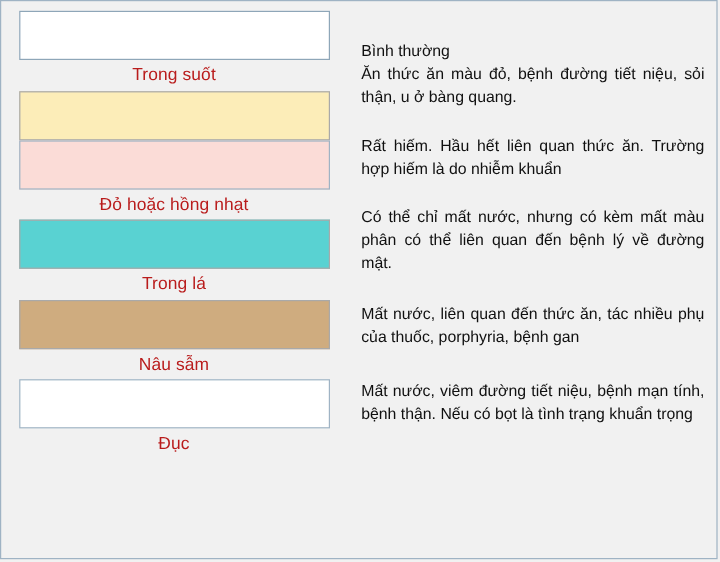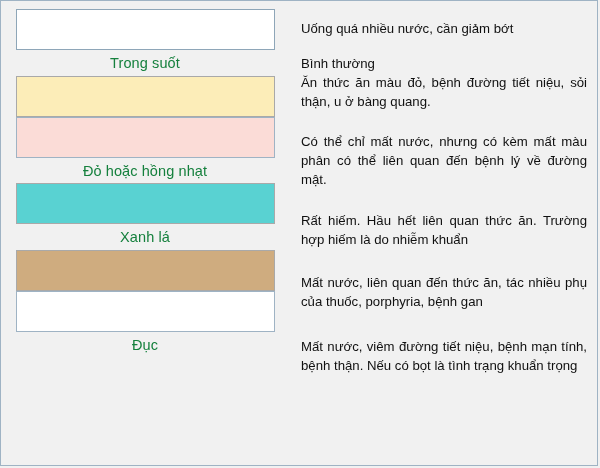--- a/index.html
+++ b/index.html
@@ -39,21 +39,21 @@
   .swatch-chip {
     margin: 0 auto;
     width: 259px;
     height: 41px;
     box-sizing: border-box;
     border: 1px solid #8ea6b8;
   }
   .swatch-label {
     text-align: center;
     font-size: 14.5px;
-    color: #15803d;
+    color: #b91c1c;
     line-height: 1;
     padding-top: 6px;
     padding-bottom: 5px;
     letter-spacing: 0.1px;
   }
   
   #description-column {
     position: relative;
     flex: 1 1 auto;
     padding: 16px 10px 0 12px;
@@ -92,37 +92,37 @@
     </div>
 
     <div class="swatch-row">
       <div class="swatch-chip" id="chip2" style="background: rgb(251, 220, 215); border-color: rgb(159, 179, 196);"></div>
       <div class="swatch-label">Đỏ hoặc hồng nhạt</div>
     </div>
 
 
     <div class="swatch-row">
       <div class="swatch-chip" id="chip4" style="background: rgb(89, 210, 210); border-color: rgb(169, 169, 169);"></div>
-      <div class="swatch-label">Xanh lá</div>
+      <div class="swatch-label">Trong lá</div>
     </div>
 
     <div class="swatch-row">
       <div class="swatch-chip" id="chip5" style="background: rgb(207, 172, 127); border-color: rgb(169, 169, 169);"></div>
+      <div class="swatch-label">Nâu sẫm</div>
     </div>
 
     <div class="swatch-row">
       <div class="swatch-chip" id="chip6" style="background: rgb(255, 255, 255); border-color: rgb(159, 179, 196);"></div>
       <div class="swatch-label">Đục</div>
     </div>
 
   </div>
 
   <div id="description-column">
-    <p class="description-item d0">Uống quá nhiều nước, cần giảm bớt</p>
     <p class="description-item d1">Bình thường</p>
     <p class="description-item d2">Ăn thức ăn màu đỏ, bệnh đường tiết niệu, sỏi thận, u ở bàng quang.</p>
+    <p class="description-item d4">Rất hiếm. Hầu hết liên quan thức ăn. Trường hợp hiếm là do nhiễm khuẩn</p>
     <p class="description-item d3">Có thể chỉ mất nước, nhưng có kèm mất màu phân có thể liên quan đến bệnh lý về đường mật.</p>
-    <p class="description-item d4">Rất hiếm. Hầu hết liên quan thức ăn. Trường hợp hiếm là do nhiễm khuẩn</p>
     <p class="description-item d5">Mất nước, liên quan đến thức ăn, tác nhiều phụ của thuốc, porphyria, bệnh gan</p>
     <p class="description-item d6">Mất nước, viêm đường tiết niệu, bệnh mạn tính, bệnh thận. Nếu có bọt là tình trạng khuẩn trọng</p>
   </div>
 
 </div>
 
 </body></html>

